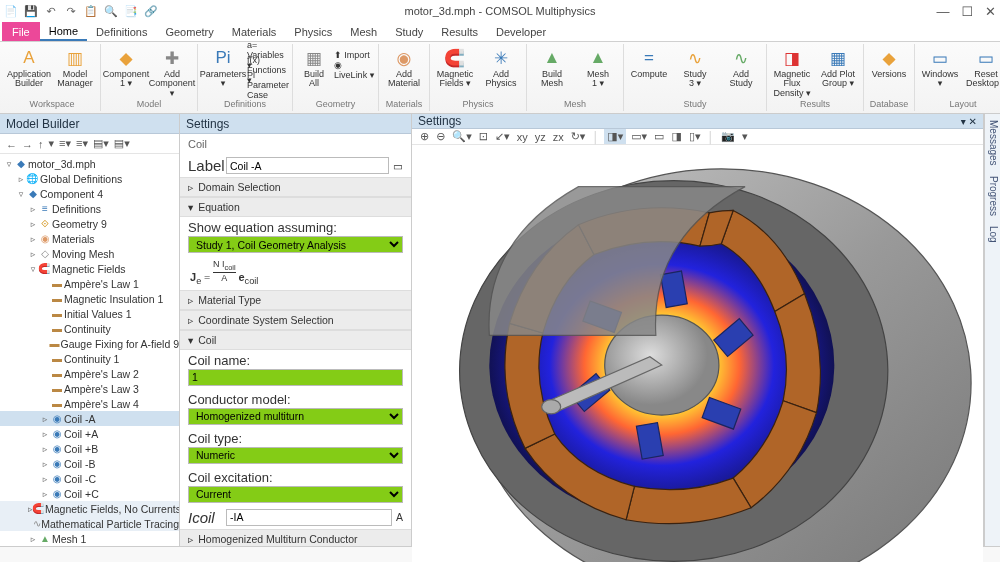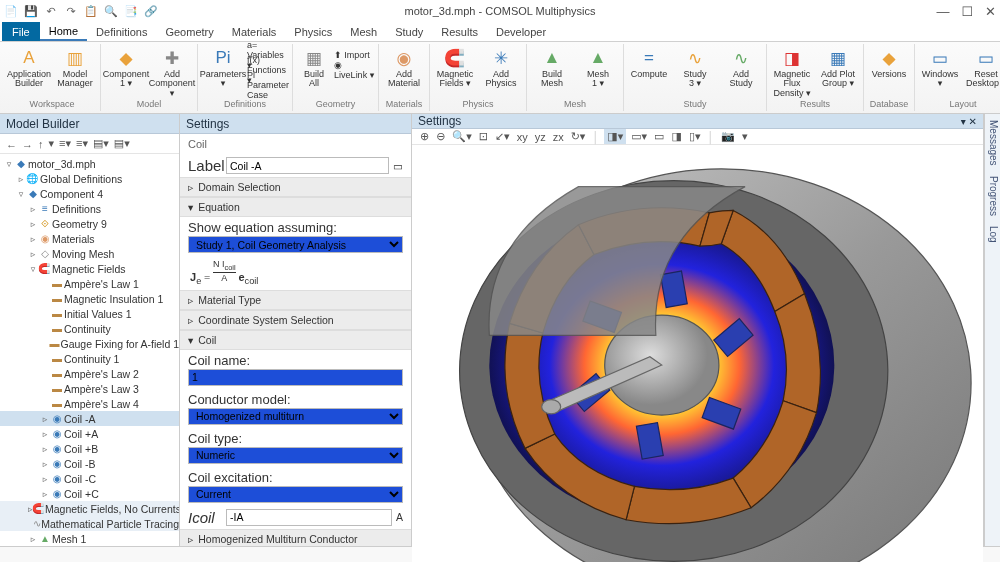--- a/index.html
+++ b/index.html
@@ -3,21 +3,21 @@
 <meta charset="utf-8">
 <style>
 * { box-sizing: border-box; margin: 0; padding: 0; font-family: "Segoe UI", Arial, sans-serif; }
 body { width: 1000px; height: 562px; background: #fff; font-size: 11px; color: #333; overflow: hidden; display: flex; flex-direction: column; }
 .titlebar { height: 22px; background: #fff; display: flex; align-items: center; justify-content: center; position: relative; }
 .titlebar .title { font-size: 11px; color: #444; }
 .titlebar .qat { position: absolute; left: 4px; display: flex; gap: 6px; align-items: center; }
 .titlebar .winbtns { position: absolute; right: 4px; display: flex; gap: 12px; align-items: center; font-size: 13px; color: #555; }
 .qat span { width: 14px; height: 14px; display: inline-flex; align-items: center; justify-content: center; font-size: 11px; color: #666; }
 .menubar { height: 20px; display: flex; align-items: stretch; border-bottom: 1px solid #d0d0d0; padding-left: 2px; }
-.menubar .file { background: #0369a1; color: #fff; padding: 2px 10px; display: flex; align-items: center; font-size: 11px; }
+.menubar .file { background: #ec4899; color: #fff; padding: 2px 10px; display: flex; align-items: center; font-size: 11px; }
 .menubar .tab { padding: 2px 9px; display: flex; align-items: center; font-size: 11px; color: #444; cursor: default; }
 .menubar .tab.active { border-bottom: 2px solid #3a7ab8; color: #000; }
 .ribbon { height: 72px; background: linear-gradient(#fbfbfb,#f3f3f3); border-bottom: 1px solid #ccc; display: flex; align-items: stretch; padding: 2px 4px; }
 .ribgroup { display: flex; flex-direction: column; align-items: center; justify-content: space-between; padding: 2px 3px; border-right: 1px solid #ddd; }
 .ribgroup:last-child { border-right: none; }
 .ribgroup .items { display: flex; gap: 2px; align-items: flex-start; }
 .ribgroup .label { font-size: 9px; color: #777; }
 .bigbtn { display: flex; flex-direction: column; align-items: center; width: 44px; padding: 1px; gap: 1px; }
 .bigbtn .ic { width: 22px; height: 22px; display: flex; align-items: center; justify-content: center; font-size: 17px; }
 .bigbtn .lbl { font-size: 9px; text-align: center; line-height: 1.05; color: #333; }
@@ -36,21 +36,21 @@
 .tree-item.sel2 { background: #e8eff6; }
 .settings { width: 232px; }
 .settings .subtitle { font-size: 11px; color: #666; padding: 4px 8px; }
 .settings-body { flex: 1; overflow-y: auto; font-size: 10.5px; }
 .form-row { padding: 3px 8px; display: flex; align-items: center; gap: 4px; }
 .form-row label { width: 34px; font-size: 15px; }
 .form-row input, .form-row select { flex: 1; height: 17px; font-size: 10.5px; border: 1px solid #bbb; padding: 0 3px; background: #fff; }
 .section-hdr { background: #ececec; border-top: 1px solid #ddd; border-bottom: 1px solid #ddd; padding: 3px 8px; font-size: 10.5px; display: flex; align-items: center; gap: 5px; }
 .field-label { padding: 3px 8px 1px 8px; font-size: 13px; color: #333; }
 .field-val { padding: 0 8px 3px 8px; }
-.field-val input, .field-val select { width: 100%; height: 17px; font-size: 10.5px; border: 1px solid #bbb; padding: 0 3px; background: #1d4ed8; }
+.field-val input, .field-val select { width: 100%; height: 17px; font-size: 10.5px; border: 1px solid #bbb; padding: 0 3px; background: #84cc16; }
 .eqn { padding: 4px 10px; font-size: 11px; font-family: "Cambria Math", serif; }
 .graphics { flex: 1; display: flex; flex-direction: column; }
 .graphics .panel-header { justify-content: space-between; }
 .graphics-tools { height: 20px; display: flex; align-items: center; gap: 3px; padding: 0 6px; border-bottom: 1px solid #e5e5e5; font-size: 11px; color: #555; }
 .graphics-tools span { padding: 0 2px; }
 .graphics-tools .sel { background: #cfe0ef; padding: 1px 3px; }
 .canvas { flex: 1; background: #fff; position: relative; display: flex; align-items: center; justify-content: center; }
 .sidebar-r { width: 16px; background: #eef3f8; border-left: 1px solid #ccc; writing-mode: vertical-rl; font-size: 10px; color: #457; padding: 6px 1px; display: flex; gap: 10px; }
 .statusbar { height: 16px; border-top: 1px solid #ccc; display: flex; align-items: center; justify-content: center; font-size: 10px; color: #555; background: #f8f8f8; }
 svg.motor-svg { width: 100%; height: 100%; }
@@ -303,21 +303,21 @@
           <span>Initial Values 1</span>
         </div>
         <div class="tree-item" style="padding-left: 40px;">
           <span class="tw"></span>
           <span class="ic" style="color:#b84">▬</span>
           <span>Continuity</span>
         </div>
         <div class="tree-item" style="padding-left: 40px;">
           <span class="tw"></span>
           <span class="ic" style="color:#b84">▬</span>
-          <span>Gauge Fixing for A-field 1</span>
+          <span>Gauge Fixing for A-field 9</span>
         </div>
         <div class="tree-item" style="padding-left: 40px;">
           <span class="tw"></span>
           <span class="ic" style="color:#b84">▬</span>
           <span>Continuity 1</span>
         </div>
         <div class="tree-item" style="padding-left: 40px;">
           <span class="tw"></span>
           <span class="ic" style="color:#b84">▬</span>
           <span>Ampère's Law 2</span>

